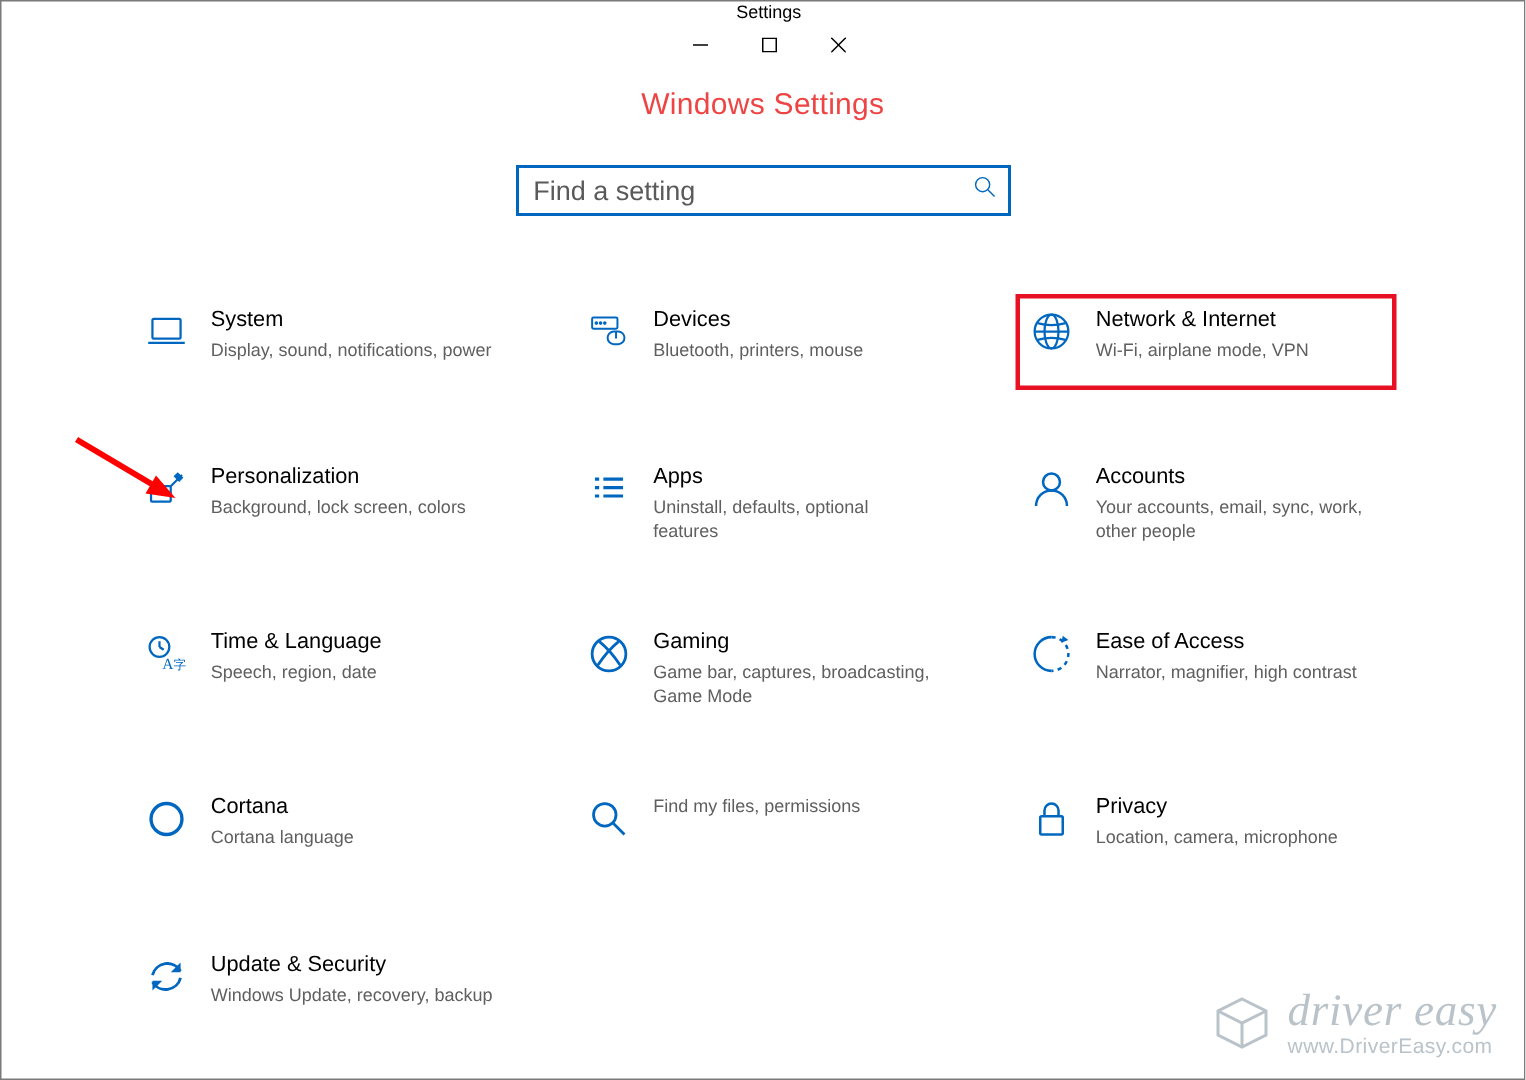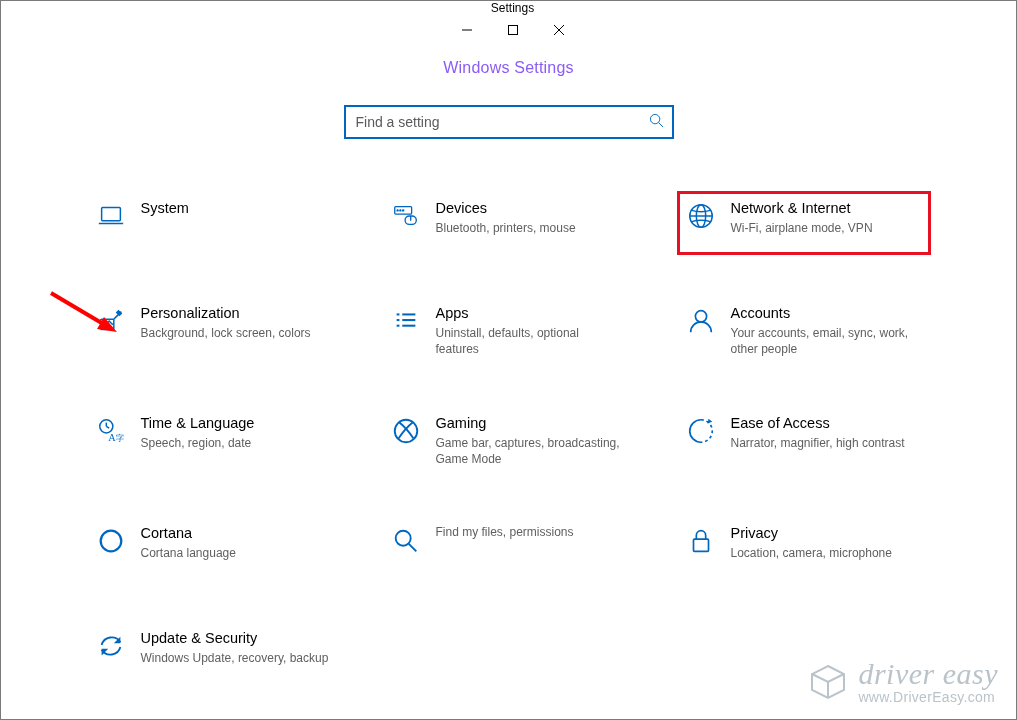--- a/index.html
+++ b/index.html
@@ -10,28 +10,28 @@
   .titlebar {
     height: 30px; display: flex; align-items: center; justify-content: space-between;
     padding-left: 8px; font-size: 12px; color: #000; flex-direction: column;
   }
   .titlebar-controls { display: flex; height: 100%; }
   .titlebar-btn {
     width: 46px; height: 30px; display: flex; align-items: center; justify-content: center; cursor: default;
   }
   .titlebar-btn svg { stroke: #000; }
   .content { padding-top: 28px; text-align: center; }
-  .page-title { font-size: 16px; font-weight: 400; color: #8b5cf6; margin-bottom: 28px; letter-spacing: 0.2px;}
+  .page-title { font-size: 20px; font-weight: 400; color: #ef4444; margin-bottom: 28px; letter-spacing: 0.2px;}
   .search-wrap { display: flex; justify-content: center; margin-bottom: 52px; }
   .search-box {
     width: 330px; height: 34px; border: 2px solid #0067c0; display: flex; align-items: center;
     padding: 0 8px 0 10px; background: #fff;
   }
   .search-box input {
-    flex: 1; border: none; outline: none; font-size: 14px; font-family: inherit; color: #6d28d9; background: transparent;
+    flex: 1; border: none; outline: none; font-size: 18px; font-family: inherit; color: #6d28d9; background: transparent;
   }
   .search-box input::placeholder { color: #5a5a5a; }
   .search-icon { color: #0067c0; }
   .grid {
     display: grid; grid-template-columns: repeat(3, 254px); column-gap: 14px; row-gap: 44px;
     justify-content: center; padding: 0 20px 0 20px; margin: 0 auto; width: 830px; gap: 41px;
   }
   .tile {
     display: flex; align-items: flex-start; text-align: left; padding: 6px 8px 6px 2px; cursor: default; border: 2px solid transparent; min-height: 64px;
   }
@@ -101,20 +101,21 @@
 
       <div class="tile">
         <div class="tile-icon">
           <svg viewBox="0 0 32 32" fill="none" stroke="currentColor" stroke-width="1.6">
               <rect x="6" y="7" width="20" height="14" rx="1"></rect>
               <line x="3" y1="24" x2="29" y2="24" x1="3"></line>
             </svg>
         </div>
         <div class="tile-text">
           <div class="tile-title">System</div>
+          <div class="tile-desc">Display, sound, notifications, power</div>
         </div>
       </div>
 
       <div class="tile">
         <div class="tile-icon">
           <svg viewBox="0 0 32 32" fill="none" stroke="currentColor" stroke-width="1.4">
               <rect x="4" y="6" width="18" height="8" rx="1"></rect>
               <circle cx="7" cy="10" r="0.6" fill="currentColor"></circle>
               <circle cx="10" cy="10" r="0.6" fill="currentColor"></circle>
               <circle cx="13" cy="10" r="0.6" fill="currentColor"></circle>

